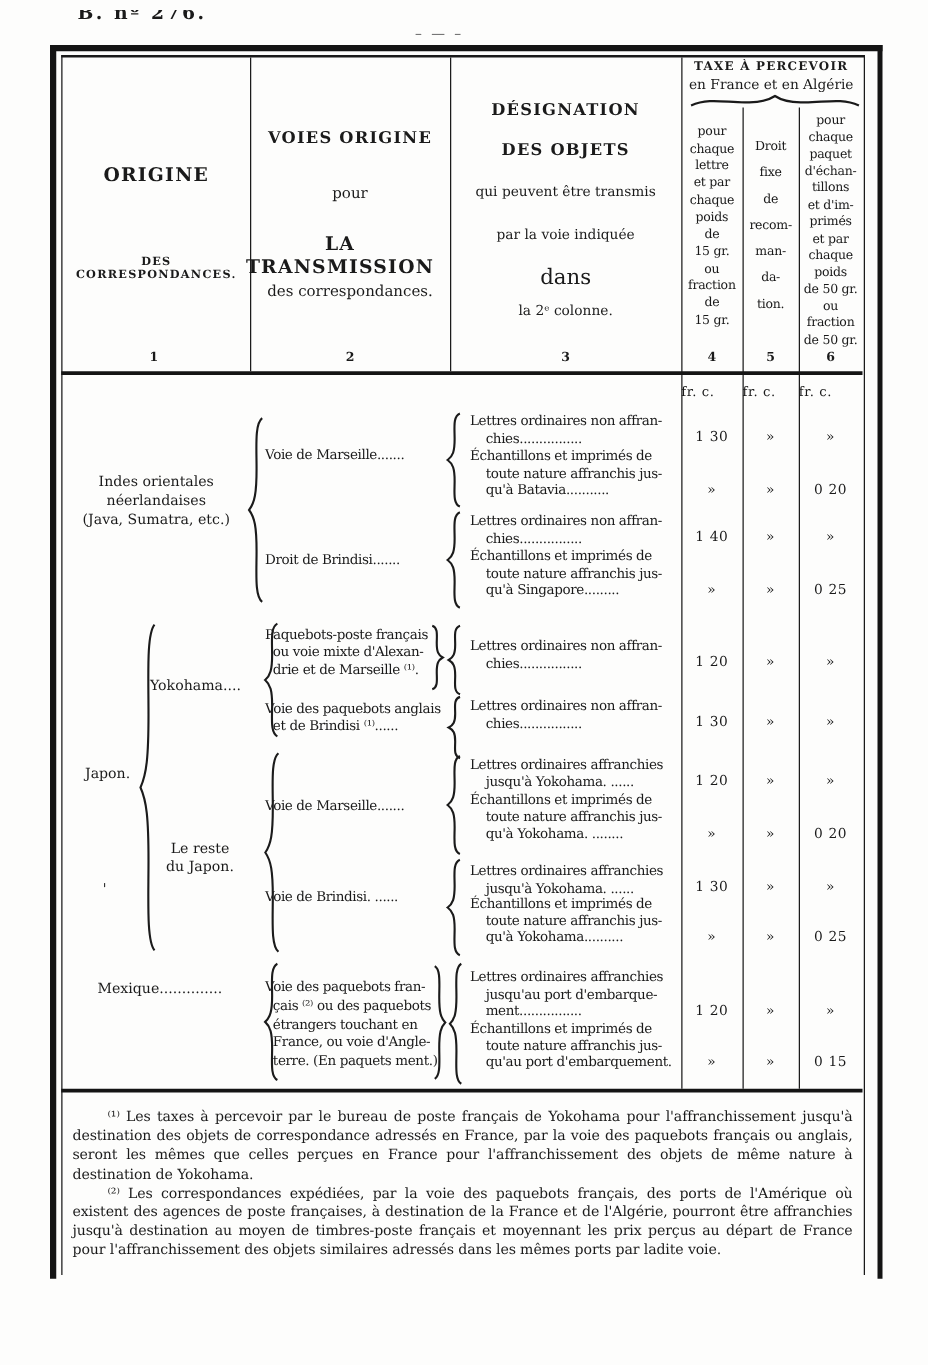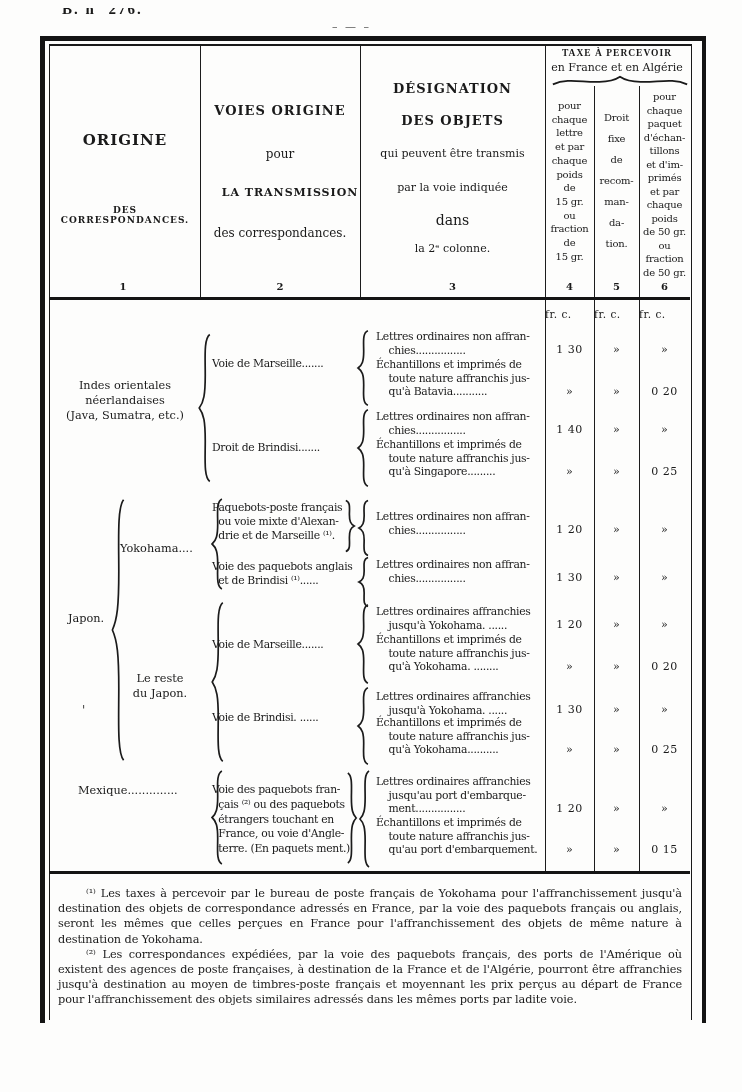--- a/index.html
+++ b/index.html
@@ -1,21 +1,21 @@
 <!DOCTYPE html>
 <html><head>
 <meta charset="utf-8">
 <style>
   html,body{margin:0;padding:0;}
   body{width:742px;height:1092px;position:relative;background:#fdfdfc;overflow:hidden;
        font-family:"DejaVu Serif","Liberation Serif",serif;color:#1a1a1a;}
   .t{position:absolute;color:#1a1a1a;}
   .ser{font-family:"DejaVu Serif","Liberation Serif",serif;}
   .c{text-align:center;}
-  .b{font-weight:bold;font-family:Liberation Serif, serif;}
+  .b{font-weight:bold;}
   .pre{white-space:pre;}
   .vline{position:absolute;background:#1c1c1c;width:1.4px;}
   .hline{position:absolute;background:#141414;}
   .des{font-size:10.8px;letter-spacing:-0.3px;line-height:13.5px;}
   .voie{font-size:10.8px;letter-spacing:-0.3px;line-height:14px;}
   .org{font-size:11.3px;line-height:15px;}
   .val{font-size:11px;text-align:center;letter-spacing:0.5px;}
   .hdrsm{font-weight:bold;letter-spacing:1px;text-align:center;}
   .colstack{font-size:10px;line-height:13.7px;text-align:center;white-space:pre-line;letter-spacing:-0.2px;}
   .num{font-size:10px;font-weight:bold;text-align:center;}
@@ -44,29 +44,29 @@
 
 <div class="hline" style="left:49px;top:297px;width:641px;height:3px"></div>
 <div class="hline" style="left:49px;top:871px;width:641px;height:2.5px"></div>
 
 <div class="t ser c hdrsm" style="left:50px;top:131px;width:150px;font-size:15px">ORIGINE</div>
 <div class="t ser c hdrsm" style="left:50px;top:205px;width:150px;font-size:9px">DES CORRESPONDANCES.</div>
 <div class="t ser num" style="left:46px;top:281px;width:154px">1</div>
 
 <div class="t ser c hdrsm" style="left:200px;top:103px;width:160px;font-size:13px">VOIES ORIGINE</div>
 <div class="t ser c" style="left:200px;top:147px;width:160px;font-size:12px">pour</div>
-<div class="t ser c hdrsm" style="left:210px;top:186px;width:160px;font-size:11px">LA TRANSMISSION</div>
+<div class="t ser c hdrsm" style="left:192px;top:186px;width:160px;font-size:15px">LA TRANSMISSION</div>
 <div class="t ser c" style="left:200px;top:226px;width:160px;font-size:12px">des correspondances.</div>
 <div class="t ser num" style="left:200px;top:281px;width:160px">2</div>
 
 <div class="t ser c hdrsm" style="left:360px;top:81px;width:185px;font-size:13px">DÉSIGNATION</div>
 <div class="t ser c hdrsm" style="left:360px;top:113px;width:185px;font-size:13px">DES OBJETS</div>
 <div class="t ser c" style="left:360px;top:147px;width:185px;font-size:11px">qui peuvent être transmis</div>
 <div class="t ser c" style="left:360px;top:181px;width:185px;font-size:11px">par la voie indiquée</div>
-<div class="t ser c" style="left:360px;top:212px;width:185px;font-size:14px">dans</div>
+<div class="t ser c" style="left:360px;top:212px;width:185px;font-size:17px">dans</div>
 <div class="t ser c" style="left:360px;top:242px;width:185px;font-size:11px">la 2ᵉ colonne.</div>
 <div class="t ser num" style="left:360px;top:281px;width:185px">3</div>
 
 <div class="t ser c b" style="left:546px;top:48px;width:142px;font-size:9.5px;letter-spacing:1px">TAXE À PERCEVOIR</div>
 <div class="t ser c" style="left:546px;top:61px;width:142px;font-size:11px">en France et en Algérie</div>
 <svg class="brace" style="left:551px;top:76px;width:138px;height:10px" viewBox="0 0 148 12" preserveAspectRatio="none">
   <path d="M2 10 C18 2 34 8 52 7 C62 7 70 4 74 1 C78 4 86 7 96 7 C114 8 130 2 146 10" fill="none" stroke="#1a1a1a" stroke-width="1.8" vector-effect="non-scaling-stroke"></path>
 </svg>
 
 <div class="t ser colstack" style="left:545px;top:99px;width:49px">pour

